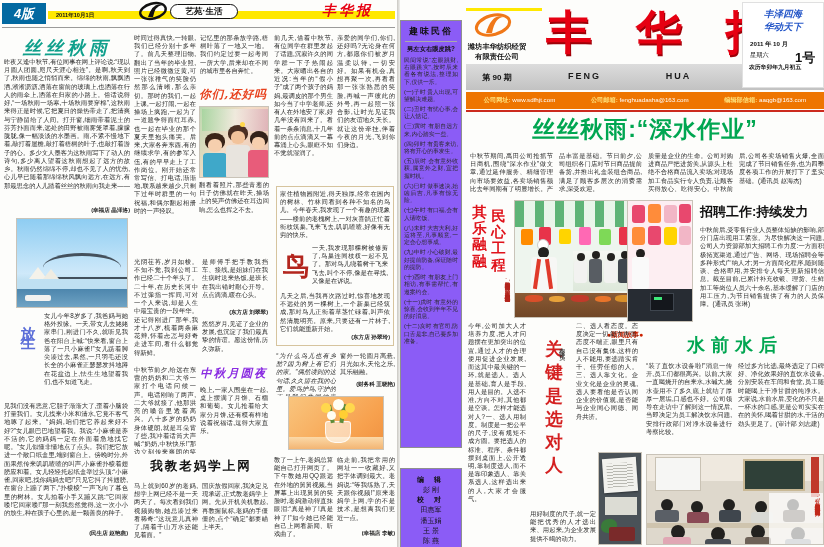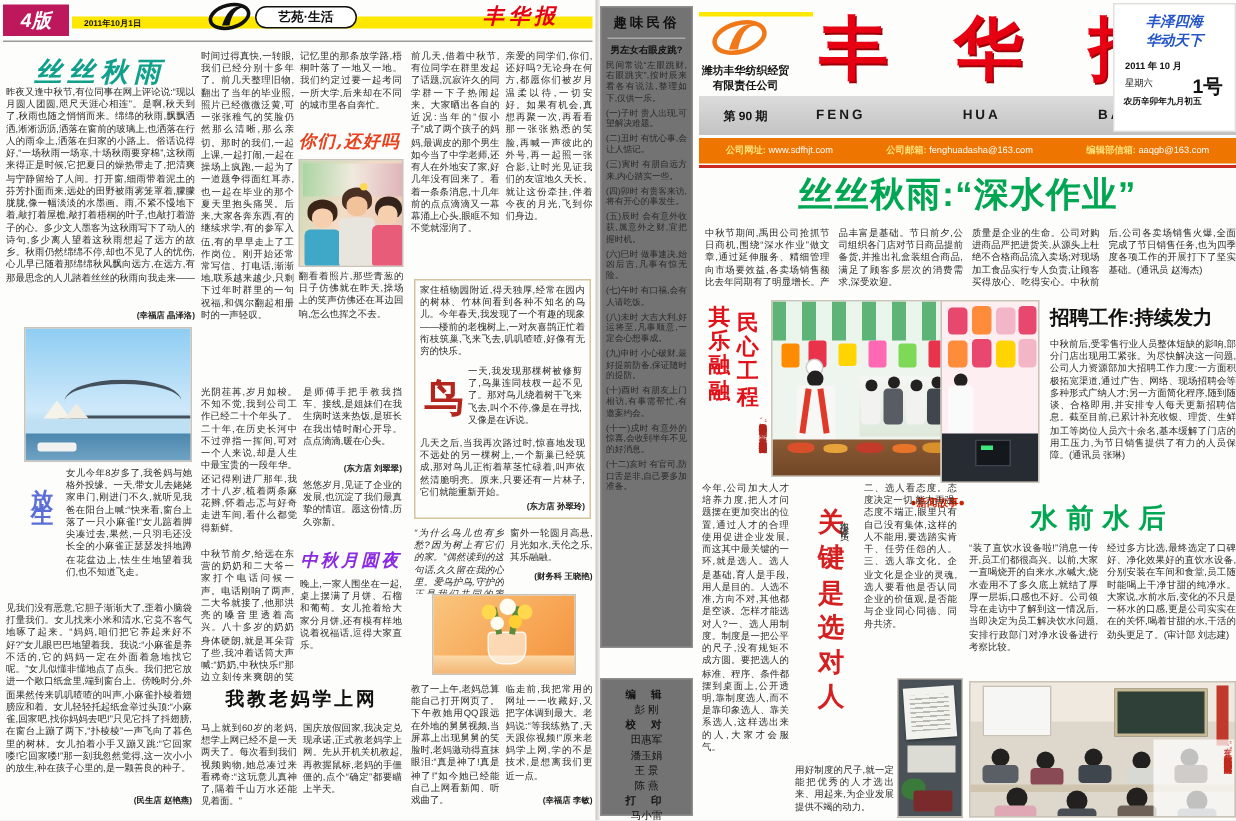--- a/index.html
+++ b/index.html
@@ -7,37 +7,37 @@
   .abs{position:absolute;}
   .page{position:absolute;top:0;height:547px;background:#fdfdfb;}
   .fold{position:absolute;top:0;left:397px;width:3px;height:547px;background:linear-gradient(90deg,#c9c7c2,#efefec);}
   .bt{font-size:6.3px;line-height:1.31;text-align:justify;word-break:break-all;color:#2a2a2a;overflow:hidden;}
   .byline{font-size:5.6px;color:#222;text-align:right;font-weight:bold;}
   .cols2{column-count:2;column-gap:6px;}
   .art-title{font-weight:bold;font-style:italic;text-align:center;white-space:nowrap;}
   .vert{writing-mode:vertical-rl;}
   .photo{overflow:hidden;border:1px solid #c9c3b8;box-sizing:border-box;}
   .head-circle{position:absolute;border-radius:50%;background:#22211f;}
-  .quizbox{border:1px solid #8f8f8f;background:#737373;box-sizing:border-box;padding:4px 3px;}
+  .quizbox{border:1px solid #8f8f8f;background:#8b5cf6;box-sizing:border-box;padding:4px 3px;margin-top:16px;}
   .quiz-item{font-size:5.8px;line-height:1.27;text-align:justify;word-break:break-all;color:#2a2a2a;margin-top:2.6px;}
   .edline{text-align:center;font-size:7px;line-height:1.45;color:#111;}
   .edlabel{font-weight:bold;letter-spacing:4px;}
   .masthead-char{font-family:"DejaVu Serif",serif;font-weight:900;font-size:46px;color:#e60012;text-shadow:1px 1.5px 0 #9e0008;}
   .pinyin{font-size:9px;font-weight:bold;color:#1a1a1a;letter-spacing:2px;}
   .obar-label{color:#ffe27a;font-weight:bold;}
   .obar-val{color:#ffffff;}
 </style>
 </head>
 <body>
 
 <div id="canvas">
 
   <div class="page" style="left:0;width:397px;">
 
-    <div class="abs" style="left:2px;top:3px;width:44px;height:21px;background:#be185d;color:#fff;font-weight:900;font-size:13px;text-align:center;line-height:21px;font-style:italic;">4版</div>
+    <div class="abs" style="left:2px;top:3px;width:44px;height:21px;background:#0369a1;color:#fff;font-weight:900;font-size:13px;text-align:center;line-height:21px;font-style:italic;">4版</div>
     <div class="abs" style="left:48px;top:11px;width:347px;height:8px;background:#ffe800;"></div>
     <div class="abs" style="left:56px;top:11.5px;font-size:5.6px;font-weight:bold;color:#111;">2011年10月1日</div>
     <div class="abs" style="left:138px;top:1px;width:30px;height:20px;">
       <svg width="30" height="20" viewBox="0 0 30 20">
           <ellipse cx="15" cy="10" rx="13" ry="7.5" fill="none" stroke="#111" stroke-width="2.4" transform="rotate(-14 15 10)"></ellipse>
           <path d="M10 16 Q15 1 24 4 Q17 5 15 16 Z" fill="#111"></path>
         </svg>
     </div>
     <div class="abs" style="left:170px;top:4px;width:66px;height:13px;border:1.6px solid #111;border-radius:8px;background:#fff;text-align:center;font-size:8.5px;font-weight:bold;line-height:13px;color:#111;">艺苑·生活</div>
     <div class="abs" style="left:322px;top:2px;font-size:14px;font-weight:900;font-style:italic;letter-spacing:3px;color:#e60012;font-family:'DejaVu Serif',serif;">丰华报</div>
@@ -172,21 +172,21 @@
         </svg>
     </div>
     <div class="abs" style="left:66px;top:42px;width:62px;font-size:7.3px;font-weight:900;line-height:1.35;text-align:center;color:#111;word-break:break-all;">潍坊丰华纺织经贸有限责任公司</div>
     <div class="abs" style="left:66px;top:72px;width:62px;text-align:center;font-size:8px;font-weight:bold;color:#111;">第 90 期</div>
 
     <div class="abs" style="left:146px;top:2px;width:226px;height:58px;display:flex;justify-content:space-between;align-items:flex-start;">
       <span class="masthead-char">丰</span>
       <span class="masthead-char">华</span>
       <span class="masthead-char">报</span>
     </div>
-    <div class="abs" style="left:144px;top:71px;width:214px;display:flex;justify-content:space-between;">
+    <div class="abs" style="left:168px;top:71px;width:214px;display:flex;justify-content:space-between;">
       <span class="pinyin">FENG</span>
       <span class="pinyin">HUA</span>
       <span class="pinyin">BAO</span>
     </div>
 
     <div class="abs" style="left:342px;top:2px;width:82px;height:86px;background:#fff;border:1px solid #e0e0e0;box-sizing:border-box;">
       <div style="margin-top:5px;text-align:center;font-size:9.5px;font-weight:bold;font-style:italic;color:#2456c8;font-family:'DejaVu Serif',serif;">丰泽四海</div>
       <div style="text-align:center;font-size:9.5px;font-weight:bold;font-style:italic;color:#2456c8;font-family:'DejaVu Serif',serif;">华动天下</div>
       <div style="margin:6px 0 0 7px;font-size:6.2px;font-weight:bold;color:#111;">2011 年 10 月</div>
       <div style="margin:2px 0 0 7px;font-size:6.2px;color:#111;">星期六</div>

